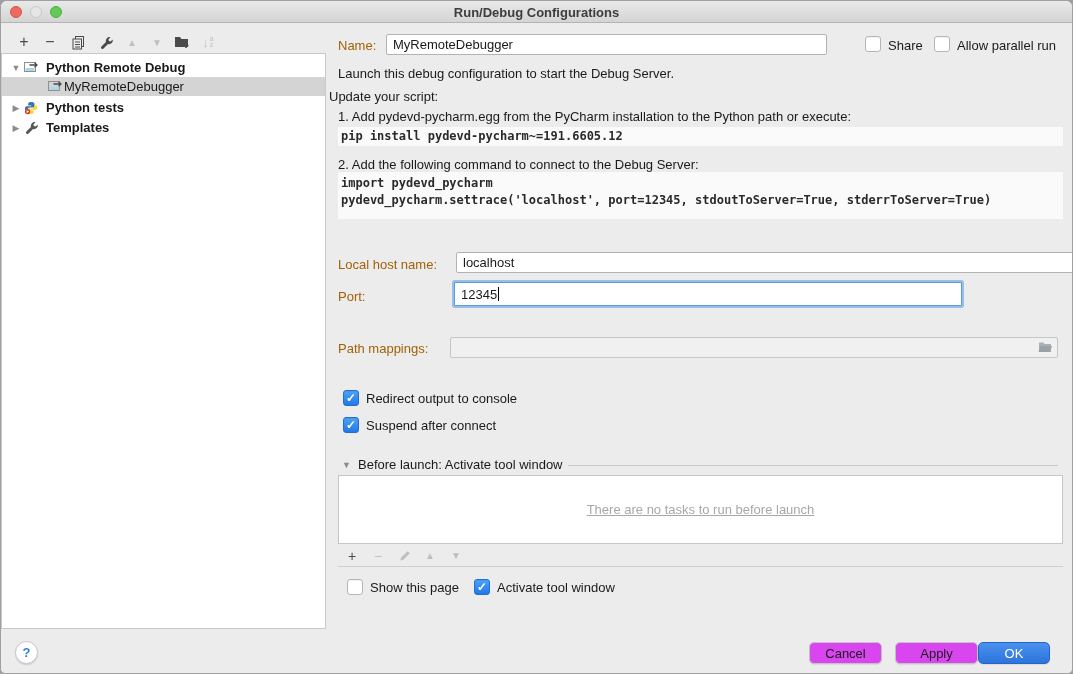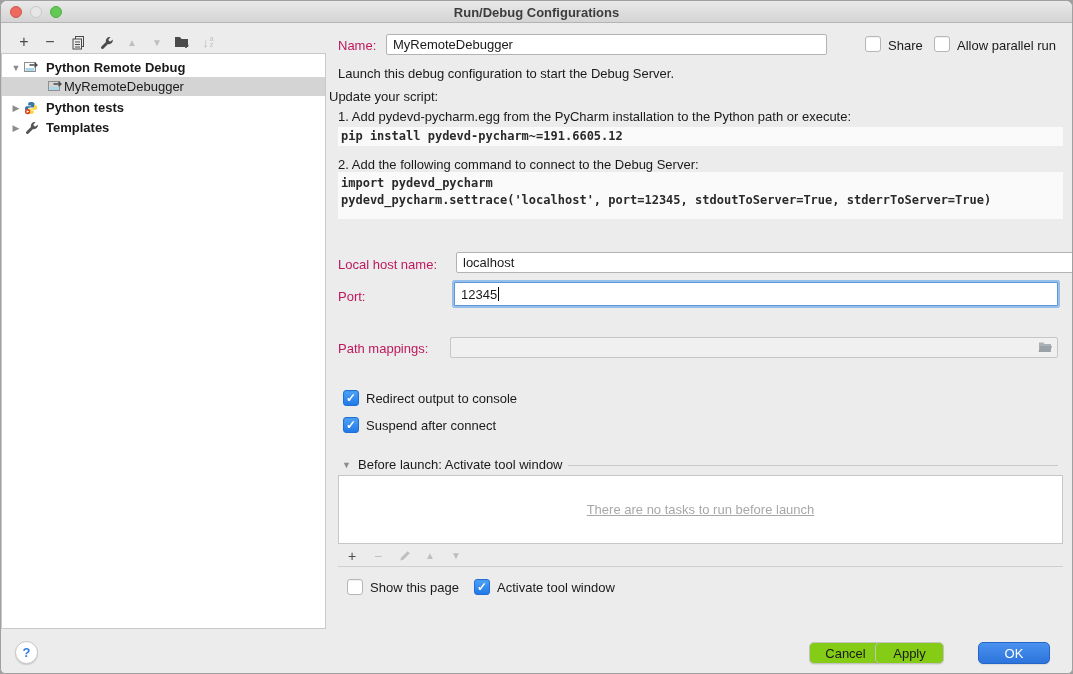--- a/index.html
+++ b/index.html
@@ -28,29 +28,29 @@
   .tree-panel { position:absolute; left:0; top:52px; width:325px; height:576px;
                 background:#ffffff; border:1px solid #c9c9c9; }
   .trow { position:absolute; left:0; width:100%; height:19px; display:flex; align-items:center;
           font-size:13px; color:#1a1a1a; white-space:nowrap; }
   .trow .arrow { width:12px; text-align:center; color:#8c8c8c; font-size:9px; flex:none; }
   .trow .ticon { width:18px; display:flex; justify-content:center; flex:none; }
   .trow.selected { background:#d4d4d4; }
   .trow .lbl.b { font-weight:700;margin-left:6px; }
 
   
-  .flabel { position:absolute; font-size:13px; color:#be185d; white-space:nowrap; }
+  .flabel { position:absolute; font-size:13px; color:#a16207; white-space:nowrap; }
   .tline  { position:absolute; font-size:13px; color:#1a1a1a; white-space:nowrap; }
   input.fld { position:absolute; height:21px; background:#fff; border:1px solid #b3b3b3;
               border-radius:2px; font-size:13px; font-family:"Liberation Sans",sans-serif;
               padding:0 6px; color:#1a1a1a; }
   .codebar { position:absolute; left:337px; width:725px; background:#fafafa;
              font-family:"DejaVu Sans Mono","Liberation Mono",monospace; font-size:12px;
              color:#2a2a2a; white-space:pre;font-weight:bold; }
-  .port-field { position:absolute; left:453px; top:281px; width:604px; height:24px; background:#fff;
+  .port-field { position:absolute; left:453px; top:281px; width:508px; height:24px; background:#fff;
                 border:1px solid #5f96d8; border-radius:1px; box-shadow:0 0 0 2px #96bfec;
                 display:flex; align-items:center; padding-left:6px; font-size:13px; color:#1a1a1a; }
   .caret { display:inline-block; width:1px; height:14px; background:#000; margin-left:1px; }
   .path-fld { background:#f0f0f0 !important; border-color:#c6c6c6 !important; }
 
   
   .cb { position:absolute; width:16px; height:16px; border-radius:3px; background:#fff;
         border:1px solid #b6b6b6; box-shadow:inset 0 1px 1px rgba(0,0,0,.06); }
   .cb.on { background:linear-gradient(#4da2f8,#2279e6); border:1px solid #1e6fd6; }
   .cb .mark { position:absolute; left:0; top:0; width:100%; height:100%; display:flex;
@@ -66,21 +66,21 @@
               border-bottom:1px solid #cfcfcf; }
   .mini-ico { position:absolute; top:3px; width:20px; height:17px; display:flex; align-items:center;
               justify-content:center; font-size:14px; color:#4a4a4a; }
   .mini-ico.dis { color:#bfbfbf; }
 
   
   .help-btn { position:absolute; left:14px; top:640px; width:23px; height:23px; border-radius:50%;
               background:#fff; border:1px solid #c6c6c6; display:flex; align-items:center;
               justify-content:center; color:#2f7de1; font-size:13px; font-weight:700;
               box-shadow:0 1px 1px rgba(0,0,0,.12); }
-  .btn { position:absolute; top:641px; height:22px; border-radius:5px; background:#84cc16;
+  .btn { position:absolute; top:641px; height:22px; border-radius:5px; background:#d946ef;
          border:1px solid #c3c3c3; font-size:13px; color:#1a1a1a; display:flex; align-items:center;
          justify-content:center; box-shadow:0 1px 1px rgba(0,0,0,.08); }
   .btn.primary { background:linear-gradient(#4a92ef,#2d74dc); border:1px solid #2465c6;
                  color:#fff; }
 </style>
 </head>
 <body>
 
 <div class="window">
 
@@ -249,16 +249,16 @@
   <span class="cblabel" style="left:369px;top:579px">Show this page</span>
   <span class="cb on" style="left:473px;top:578px">
       <span class="mark">✓</span>
     </span>
   <span class="cblabel" style="left:496px;top:579px">Activate tool window</span>
 
   <div class="help-btn">
       <span>?</span>
     </div>
   <div class="btn" style="left:808px;width:73px">Cancel</div>
-  <div class="btn" style="left:874px;width:69px">Apply</div>
+  <div class="btn" style="left:894px;width:83px">Apply</div>
   <div class="btn primary" style="left:977px;width:72px">OK</div>
 
 </div>
 
 </body></html>

